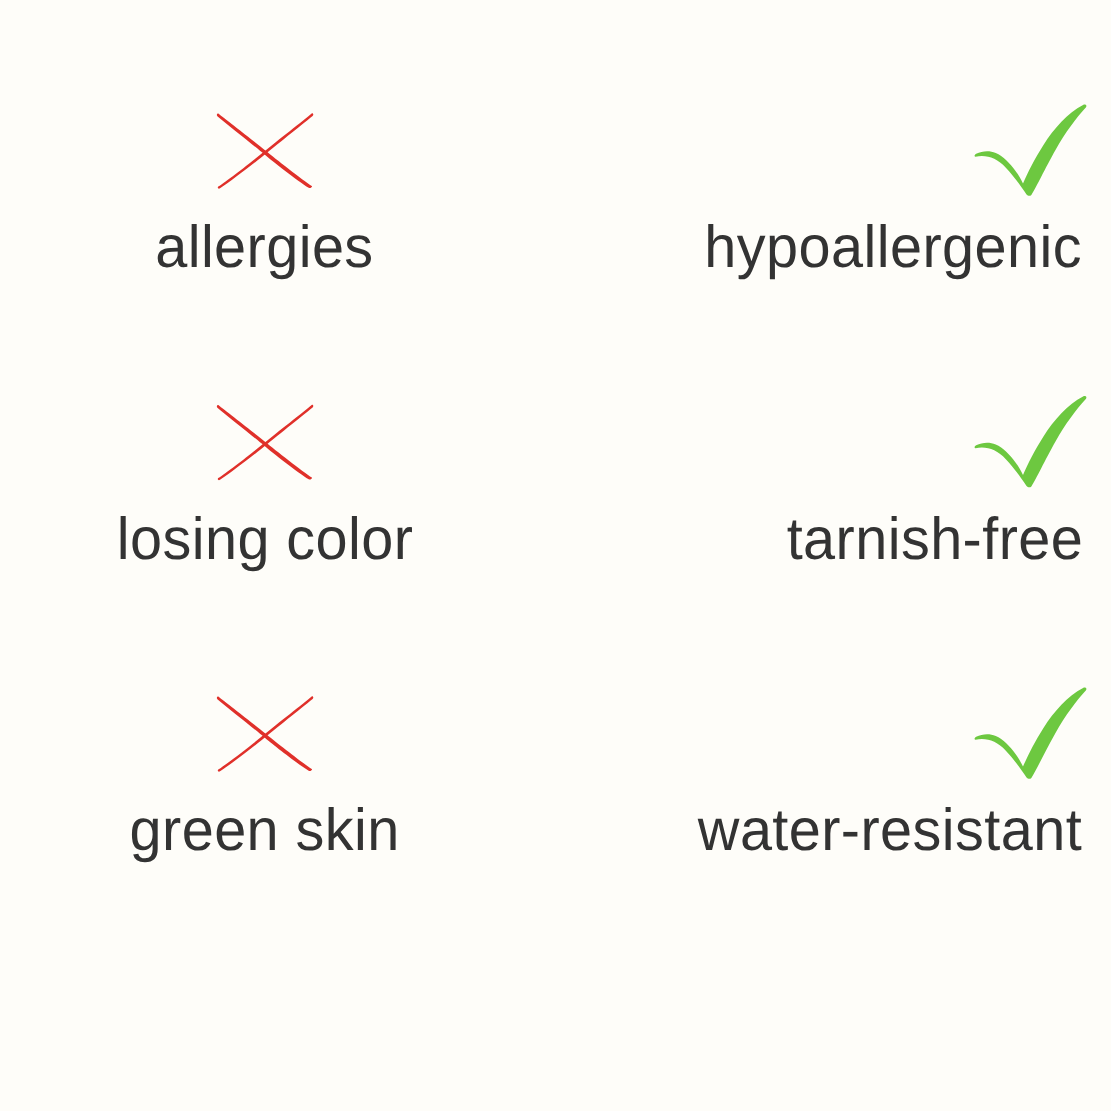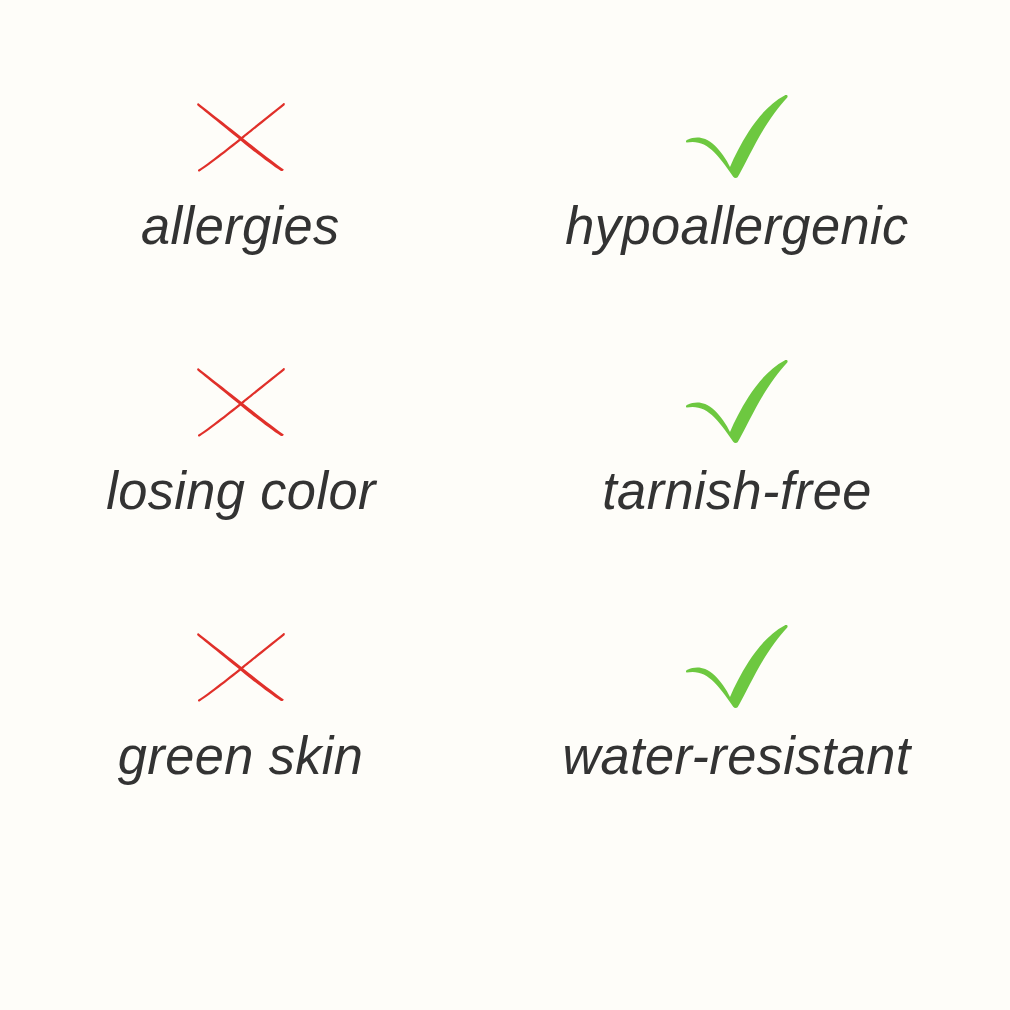--- a/index.html
+++ b/index.html
@@ -15,21 +15,20 @@
     background:#FEFDF9;
     font-family:"Liberation Sans", sans-serif;
     -webkit-font-smoothing:antialiased;
   }
 
   #comparison-board {
     position:relative;
     width:1010px;
     height:712px;
     background:#FEFDF9;
-    font-style:italic;
   }
 
   
   .grid {
     position:absolute;
     left:0;
     top:92px;
     width:1010px;
     display:grid;
     grid-template-columns:1fr 1fr;
@@ -40,21 +39,21 @@
     position:relative;
     display:flex;
     flex-direction:column;
     align-items:center;
     justify-content:flex-start;
   }
 
   
   .cell.col-neg  { padding-left:0; transform:translateX(-12px); }
   
-  .cell.col-pos  { transform:translateX(-21px); }
+  .cell.col-pos  { transform:translateX(-21px);align-items:flex-end; }
 
   .icon-wrap {
     height:88px;
     display:flex;
     align-items:center;
     justify-content:center;
   }
 
   .icon-wrap svg { display:block; overflow:visible; }
 

